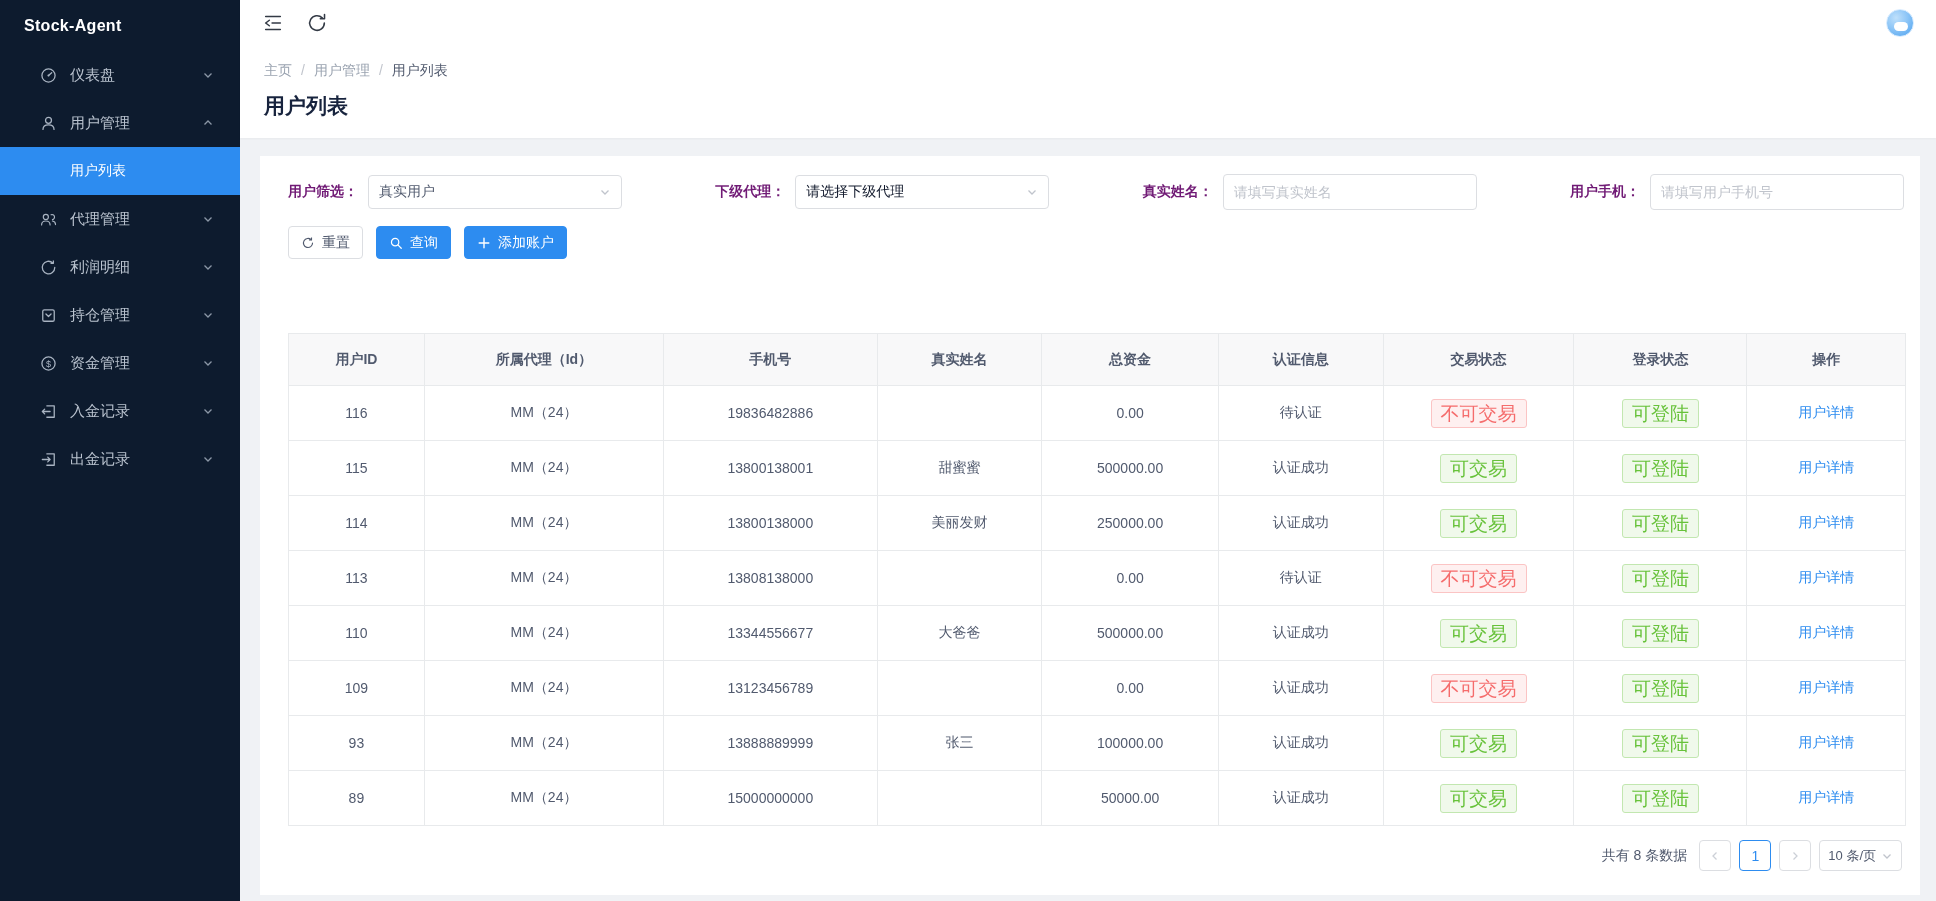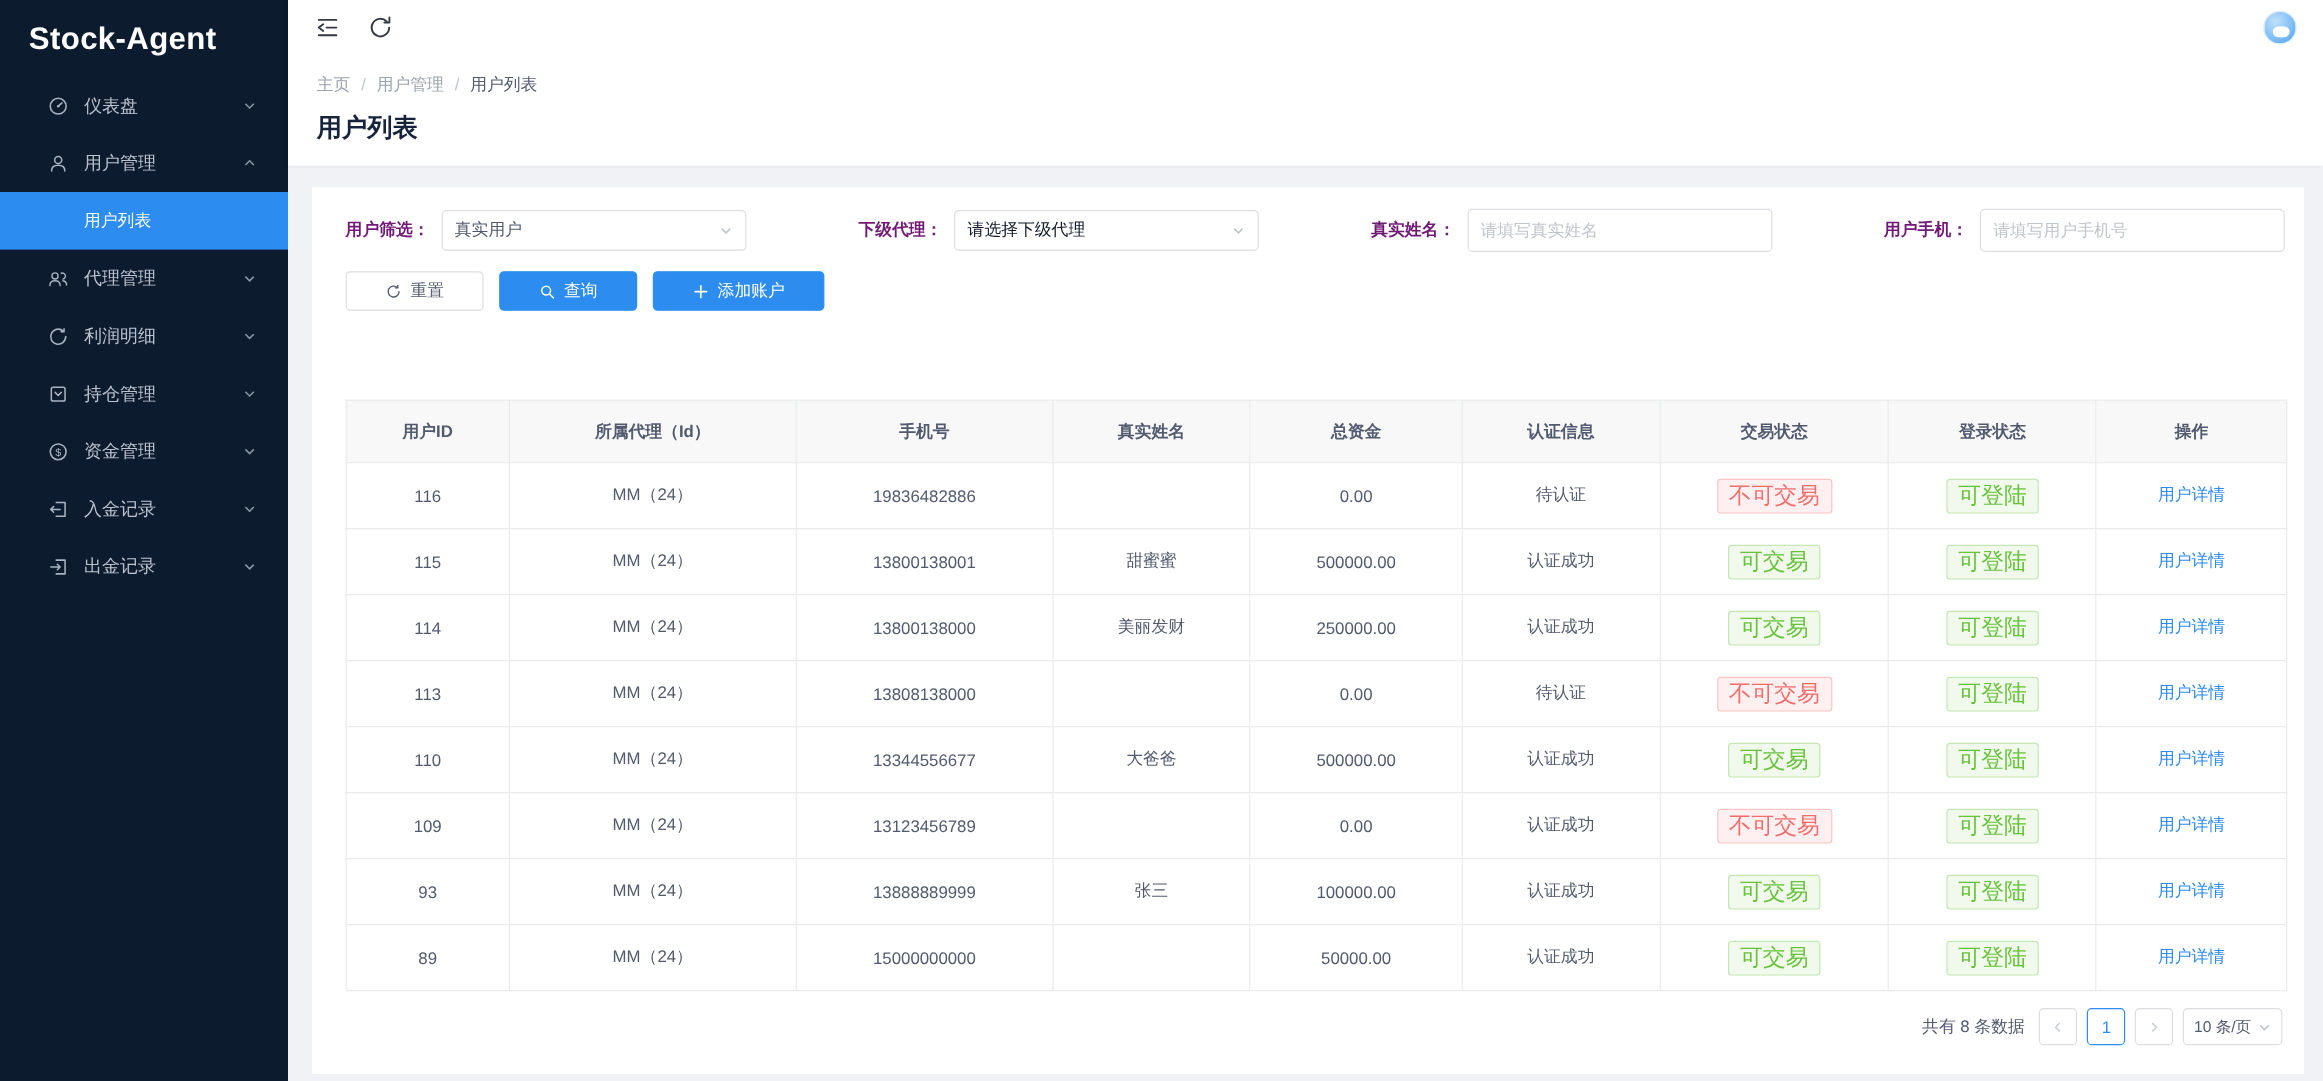--- a/index.html
+++ b/index.html
@@ -6,21 +6,21 @@
   html,body { margin:0; padding:0; }
   body {
     width:1936px; height:901px; overflow:hidden;
     font-family:"Liberation Sans","DejaVu Sans",sans-serif;
     background:#f0f2f5; color:#515a6e; font-size:14px;
   }
   .app { display:flex; width:1936px; height:901px; }
 
   
   .sidebar { width:240px; flex-shrink:0; background:#0d1b2e; color:#bac3cf; }
-  .logo { color:#ffffff; font-size:26px; font-weight:bold; padding:17px 12px 16px 24px; letter-spacing:.3px; }
+  .logo { color:#ffffff; font-size:16px; font-weight:bold; padding:17px 12px 16px 24px; letter-spacing:.3px; }
   .menu-item { height:48px; display:flex; align-items:center; padding:0 26px 0 40px; font-size:15px; cursor:pointer; }
   .mi-icon { width:17px; height:17px; margin-right:13px; color:#a9b4c2; flex-shrink:0; }
   .mi-icon svg, .mi-chevron svg { width:100%; height:100%; display:block; }
   .mi-label { flex:1; }
   .mi-chevron { width:12px; height:12px; color:#8b97a6; flex-shrink:0; }
   .submenu-item { height:48px; display:flex; align-items:center; padding-left:70px; font-size:14px; color:#c8d3e0; cursor:pointer; }
   .submenu-item.active { background:#2d8cf0; color:#ffffff; }
 
   
   .main { flex:1; min-width:0; display:flex; flex-direction:column; }
@@ -49,21 +49,21 @@
   .select-box { display:flex; align-items:center; justify-content:space-between; padding:0 10px; cursor:pointer; }
   .select-value { color:#515a6e; }
   .select-placeholder { color:#0f172a; }
   .sb-chevron { width:12px; height:12px; color:#c0c4cc; }
   .sb-chevron svg { width:100%; height:100%; display:block; }
   input.control { padding:17px 10px; color:#3b82f6; outline:none; font-family:inherit; }
   input.control::placeholder { color:#c0c4cc; }
 
   
   .actions { margin-top:16px; display:flex; gap:13px; }
-  .btn { height:33px; display:inline-flex; align-items:center; gap:7px; padding:0 32px;
+  .btn { height:33px; display:inline-flex; align-items:center; gap:7px; padding:0 12px;
          border-radius:4px; font-size:14px; border:1px solid #dcdee2; background:#fff; color:#515a6e; cursor:pointer; }
   .btn.primary { background:#2d8cf0; border-color:#2d8cf0; color:#fff; }
   .b-icon { width:14px; height:14px; }
   .b-icon svg { width:100%; height:100%; display:block; }
 
   
   .table-wrap { margin-top:74px; padding-right:2px; }
   table { width:100%; border-collapse:collapse; table-layout:fixed; font-size:14px; color:#515a6e; }
   th { background:#f8f8f9; font-weight:bold; height:52px; border:1px solid #e8eaec; text-align:center; color:#515a6e; }
   td { height:55px; border:1px solid #e8eaec; text-align:center; background:#fff; }

